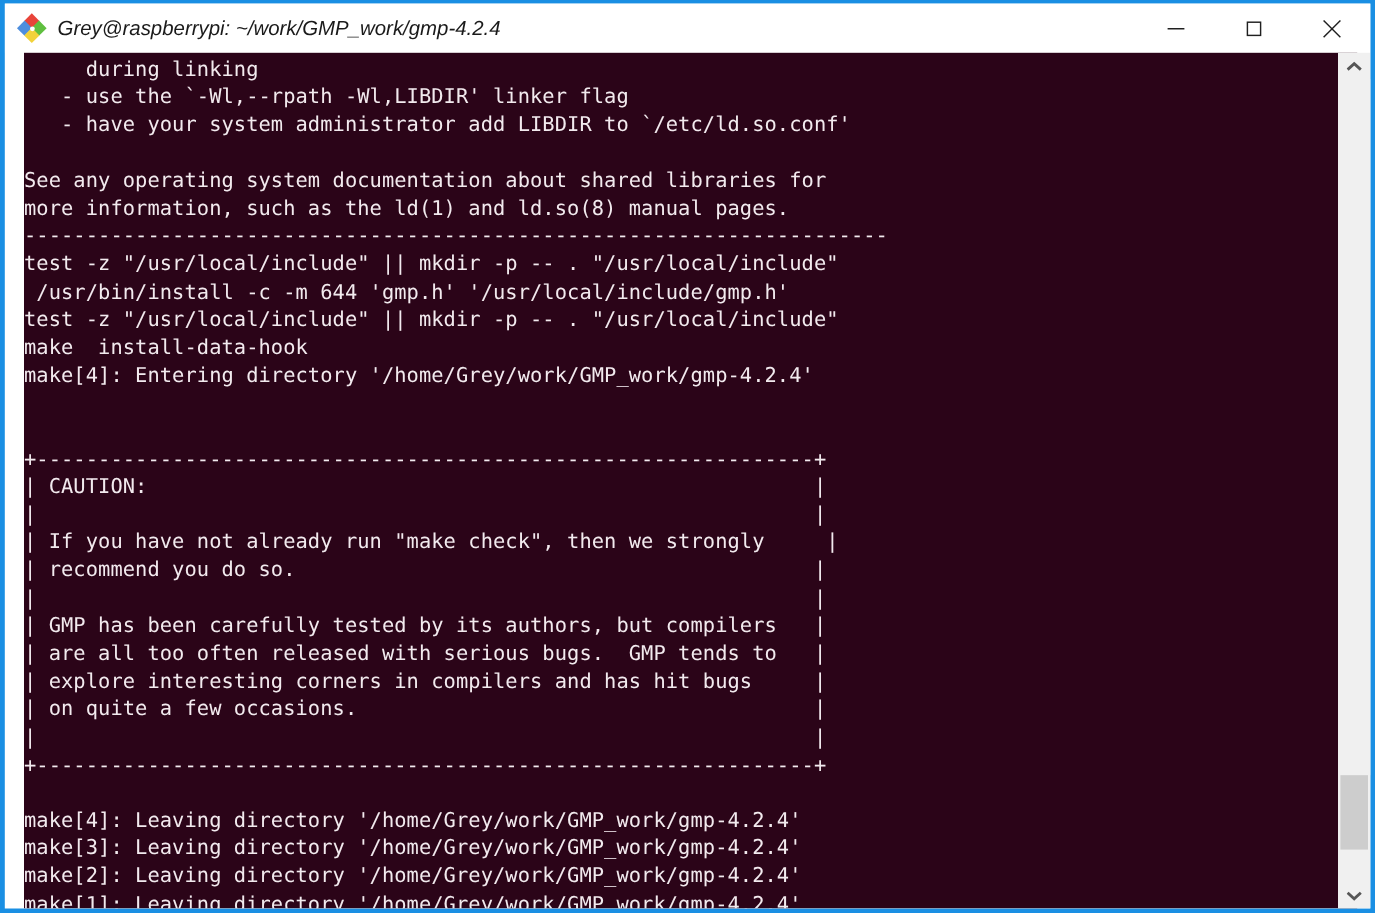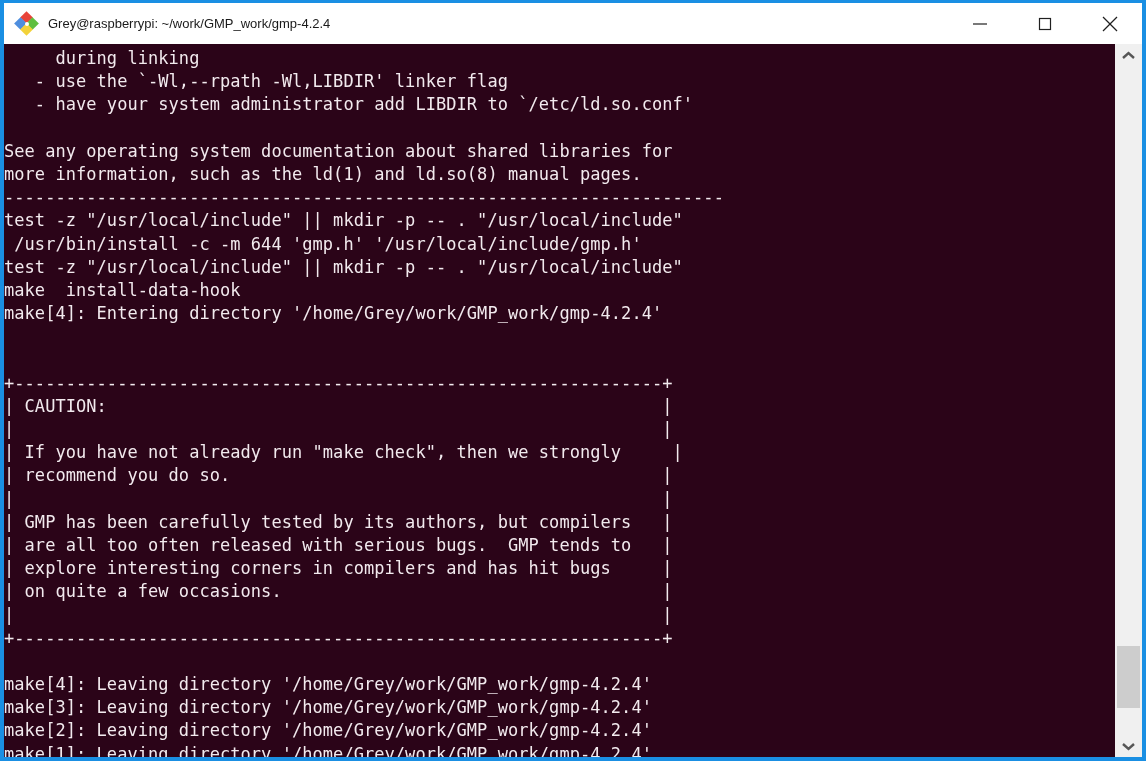--- a/index.html
+++ b/index.html
@@ -60,44 +60,45 @@
   #app-icon i.bottom { left: 6px;  top: 12px; background: #f2d23a; }
   #app-icon u {
     position: absolute;
     left: 9px; top: 9px;
     width: 4px; height: 4px;
     background: #ffffff;
     border-radius: 50%;
     transform: none;
   }
   #title-text {
-    font-size: 13px;
+    font-size: 17px;
     color: #1a1a1a;
     white-space: nowrap;
     letter-spacing: 0px;
     font-family: "Liberation Sans", sans-serif;
+    font-style: italic;
   }
   .winbtn {
     position: absolute;
     top: 0;
     width: 46px;
     height: 41px;
     display: flex;
     align-items: center;
     justify-content: center;
   }
   #btn-min  { right: 139px; }
   #btn-max  { right: 74px; }
   #btn-close{ right: 9px; }
   .winbtn svg { display: block; }
 
   
   #terminal {
     position: absolute;
-    left: 0;
+    left: 16px;
     top: 41px;
     width: 1111px;
     height: 713px;
     background: #2b0418;
     overflow: hidden;
   }
   #term-lines {
     position: absolute;
     left: 0;
     top: 3px;

